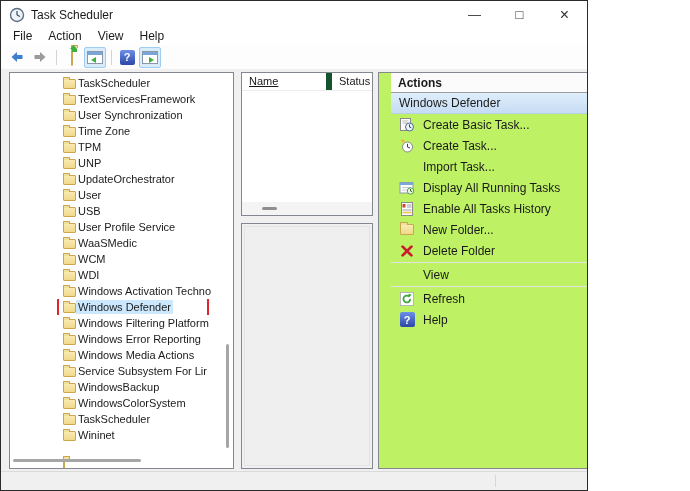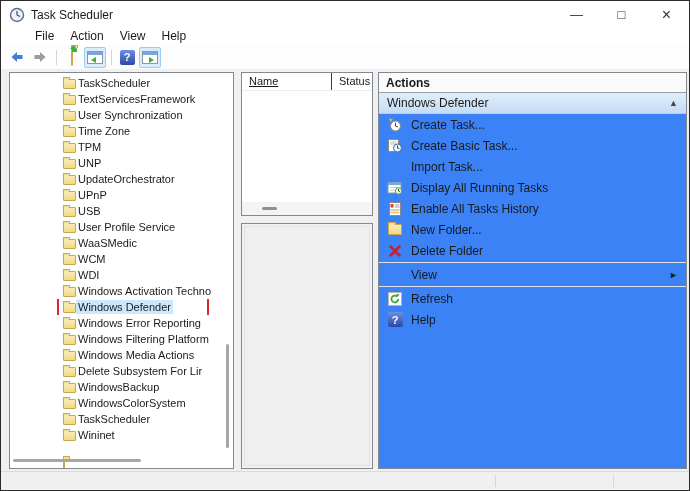--- a/index.html
+++ b/index.html
@@ -1,28 +1,28 @@
 <!DOCTYPE html>
 <html><head>
 <meta charset="utf-8">
 <style>
   * { margin:0; padding:0; box-sizing:border-box; }
   html,body { width:690px; height:491px; background:#ffffff; font-family:"Liberation Sans", sans-serif; }
-  .window { position:relative; width:690px; height:491px; background:#ffffff; border:1px solid #2b2b2b; overflow:hidden; }
+  .window { position:relative; width:588px; height:491px; background:#ffffff; border:1px solid #2b2b2b; overflow:hidden; }
 
   
   .titlebar { position:absolute; top:0; left:0; right:0; height:27px; background:#ffffff; display:flex; align-items:center; }
   .titlebar .appicon { width:16px; height:16px; margin-left:8px; }
   .titlebar .title { margin-left:6px; font-size:12px; color:#1a1a1a; }
   .win-controls { position:absolute; right:0; top:0; height:27px; display:flex; }
   .win-btn { width:45px; height:27px; display:flex; align-items:center; justify-content:center; font-size:13px; color:#333; cursor:default; }
   .win-btn.close { font-size:16px; }
 
   
-  .menubar { position:absolute; top:27px; left:0; right:0; height:17px; background:#ffffff; display:flex; align-items:center; padding-left:4px;margin-left:22px; }
+  .menubar { position:absolute; top:27px; left:0; right:0; height:17px; background:#ffffff; display:flex; align-items:center; padding-left:4px; }
   .menu-item { font-size:12px; color:#1a1a1a; padding:0 8px; height:17px; line-height:16px; }
 
   
   .toolbar { position:absolute; top:44px; left:0; right:0; height:24px; background:#fdfdfd; display:flex; align-items:center; padding-left:5px; }
   .tb-btn { width:22px; height:21px; display:flex; align-items:center; justify-content:center; border:1px solid transparent; border-radius:2px; margin-right:1px; }
   .tb-btn.toggled { background:#d9ecfb; border-color:#9fcdf0; }
   .tb-sep { width:1px; height:15px; background:#d4d4d4; margin:0 4px; }
 
   
   .win-glyph { position:relative; width:16px; height:13px; background:#ffffff; border:1px solid #8a99a8; }
@@ -45,30 +45,30 @@
   .folder-icon { position:relative; width:13px; height:10px; background:linear-gradient(#f9ecb0,#efd88a); border:1px solid #c9a84c; border-radius:1px; flex:0 0 auto; margin-top:1px; }
   .folder-icon::before { content:""; position:absolute; top:-3px; left:-1px; width:5px; height:2px; background:#f2de9e; border:1px solid #c9a84c; border-bottom:none; border-radius:1px 1px 0 0; }
   .tree-vscroll { position:absolute; right:4px; top:271px; width:3px; height:104px; background:#a6a6a6; border-radius:2px; }
   .tree-hscroll { position:absolute; left:3px; bottom:6px; width:128px; height:3px; background:#a6a6a6; border-radius:2px; }
   .tree-partial-row { position:absolute; left:53px; top:386px; }
 
   
   .list-panel { position:absolute; left:240px; top:3px; width:132px; height:144px; background:#ffffff; border:1px solid #828790; overflow:hidden; }
   .list-header { display:flex; height:18px; border-bottom:1px solid #ececec; background:#ffffff; }
   .col { font-size:11px; color:#1a1a1a; padding:2px 0 0 7px; }
-  .col-name { width:90px; border-right:1px solid #14532d;text-decoration:underline; }
+  .col-name { width:90px; border-right:6px solid #14532d;text-decoration:underline; }
   .col-status { flex:1; }
   .list-hscroll-track { position:absolute; left:0; right:0; bottom:0; height:13px; background:#f4f4f4; }
   .list-hscroll-thumb { position:absolute; left:20px; top:5px; width:15px; height:3px; background:#8f8f8f; border-radius:2px; }
 
   .preview-panel { position:absolute; left:240px; top:154px; width:132px; height:246px; background:#f0f0f0; border:1px solid #828790; }
   .preview-inner { position:absolute; inset:2px; background:#efefef; border:1px solid #e3e3e3; }
 
   
-  .actions-panel { position:absolute; left:377px; top:3px; width:309px; height:397px; background:#3b82f6; border:1px solid #828790; overflow:hidden; }
+  .actions-panel { position:absolute; left:377px; top:3px; width:309px; height:397px; background:#bef264; border:1px solid #828790; overflow:hidden;padding-left:12px; }
   .actions-title { height:20px; background:#fbfbfb; border-bottom:1px solid #9d9d9d; font-size:12px; font-weight:bold; color:#1a1a1a; display:flex; align-items:center; padding-left:7px; }
   .actions-group-header { height:21px; background:linear-gradient(#dfeefc,#c6dcf3); border-bottom:1px solid #b9cfe4; display:flex; align-items:center; font-size:12px; color:#1a1a1a; padding:0 8px; }
   .actions-group-header .grp-label { flex:1; }
   .collapse-arrow { font-size:9px; color:#444; }
   .action-row { height:21px; display:flex; align-items:center; padding-left:8px; position:relative; }
   .action-icon-slot { width:16px; height:16px; margin-right:8px; flex:0 0 auto; display:flex; align-items:center; justify-content:center; }
   .action-label { font-size:12px; color:#1a1a1a; flex:1; }
   .submenu-arrow { font-size:9px; color:#1a1a1a; margin-right:8px; }
   .action-sep { height:1px; background:#e4e4e4; margin:1px 0; }
 
@@ -170,21 +170,21 @@
         <div class="tree-row">
             <span class="folder-icon"></span>
             <span class="tree-label">UNP</span>
           </div>
         <div class="tree-row">
             <span class="folder-icon"></span>
             <span class="tree-label">UpdateOrchestrator</span>
           </div>
         <div class="tree-row">
             <span class="folder-icon"></span>
-            <span class="tree-label">UPnP</span>
+            <span class="tree-label">User</span>
           </div>
         <div class="tree-row">
             <span class="folder-icon"></span>
             <span class="tree-label">USB</span>
           </div>
         <div class="tree-row">
             <span class="folder-icon"></span>
             <span class="tree-label">User Profile Service</span>
           </div>
         <div class="tree-row">
@@ -203,33 +203,33 @@
             <span class="folder-icon"></span>
             <span class="tree-label">Windows Activation Techno</span>
           </div>
         <div class="tree-row selected">
             <span class="folder-icon"></span>
             <span class="tree-label">Windows Defender</span>
             <span class="red-box"></span>
           </div>
         <div class="tree-row">
             <span class="folder-icon"></span>
+            <span class="tree-label">Windows Filtering Platform</span>
+          </div>
+        <div class="tree-row">
+            <span class="folder-icon"></span>
             <span class="tree-label">Windows Error Reporting</span>
           </div>
         <div class="tree-row">
             <span class="folder-icon"></span>
-            <span class="tree-label">Windows Filtering Platform</span>
-          </div>
-        <div class="tree-row">
-            <span class="folder-icon"></span>
             <span class="tree-label">Windows Media Actions</span>
           </div>
         <div class="tree-row">
             <span class="folder-icon"></span>
-            <span class="tree-label">Delete Subsystem For Lir</span>
+            <span class="tree-label">Service Subsystem For Lir</span>
           </div>
         <div class="tree-row">
             <span class="folder-icon"></span>
             <span class="tree-label">WindowsBackup</span>
           </div>
         <div class="tree-row">
             <span class="folder-icon"></span>
             <span class="tree-label">WindowsColorSystem</span>
           </div>
         <div class="tree-row">
@@ -258,46 +258,46 @@
 
     <div class="preview-panel">
       <div class="preview-inner"></div>
     </div>
 
     <div class="actions-panel">
       <div class="actions-title">Actions</div>
       <div class="actions-group-header">
         <span class="grp-label">Windows Defender</span>
         <span class="collapse-arrow">▲</span>
-      </div>
-
-      <div class="action-row">
-        <span class="action-icon-slot">
-          <svg width="16" height="16" viewBox="0 0 16 16">
-            <path d="M2 1 L6 2.5 L3.5 5 Z" fill="#f0b429"></path>
-            <circle cx="8.5" cy="9" r="5" fill="#fdfdfd" stroke="#8a8a8a"></circle>
-            <line x1="8.5" y1="9" x2="8.5" y2="5.8" stroke="#2f4054"></line>
-            <line x1="8.5" y1="9" x2="11" y2="10" stroke="#2f4054"></line>
-          </svg>
-        </span>
-        <span class="action-label">Create Task...</span>
       </div>
 
       <div class="action-row">
         <span class="action-icon-slot">
           <svg width="16" height="16" viewBox="0 0 16 16">
             <rect x="1.5" y="1.5" width="10" height="12" fill="#fdfdfd" stroke="#8a8a8a"></rect>
             <line x1="3.5" y1="4" x2="9.5" y2="4" stroke="#b9b9b9"></line>
             <line x1="3.5" y1="6" x2="9.5" y2="6" stroke="#b9b9b9"></line>
             <circle cx="10.5" cy="10" r="4" fill="#eef3fa" stroke="#4a6c96"></circle>
             <line x1="10.5" y1="10" x2="10.5" y2="7.5" stroke="#2f4054"></line>
             <line x1="10.5" y1="10" x2="12.3" y2="10.8" stroke="#2f4054"></line>
           </svg>
         </span>
         <span class="action-label">Create Basic Task...</span>
+      </div>
+
+      <div class="action-row">
+        <span class="action-icon-slot">
+          <svg width="16" height="16" viewBox="0 0 16 16">
+            <path d="M2 1 L6 2.5 L3.5 5 Z" fill="#f0b429"></path>
+            <circle cx="8.5" cy="9" r="5" fill="#fdfdfd" stroke="#8a8a8a"></circle>
+            <line x1="8.5" y1="9" x2="8.5" y2="5.8" stroke="#2f4054"></line>
+            <line x1="8.5" y1="9" x2="11" y2="10" stroke="#2f4054"></line>
+          </svg>
+        </span>
+        <span class="action-label">Create Task...</span>
       </div>
 
       <div class="action-row">
         <span class="action-icon-slot"></span>
         <span class="action-label">Import Task...</span>
       </div>
 
       <div class="action-row">
         <span class="action-icon-slot">
           <svg width="16" height="16" viewBox="0 0 16 16">

